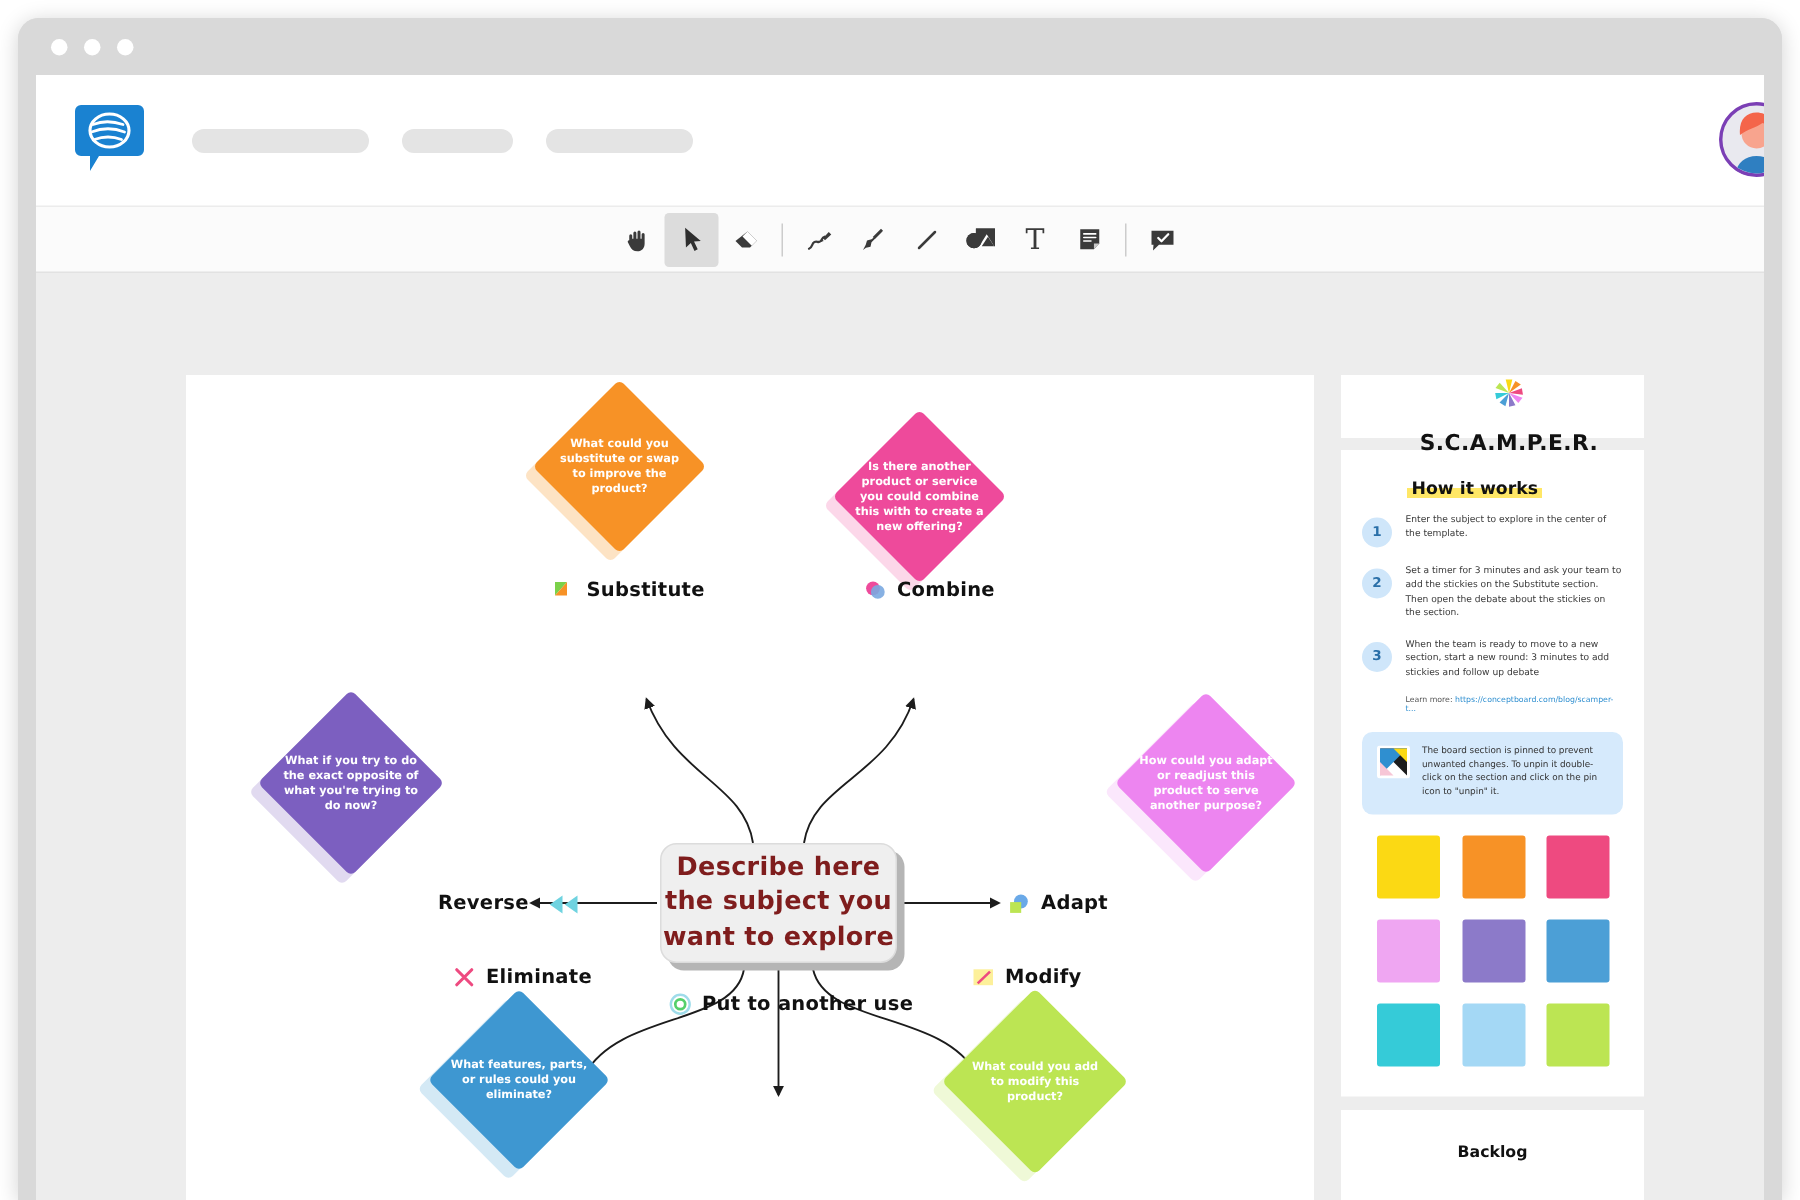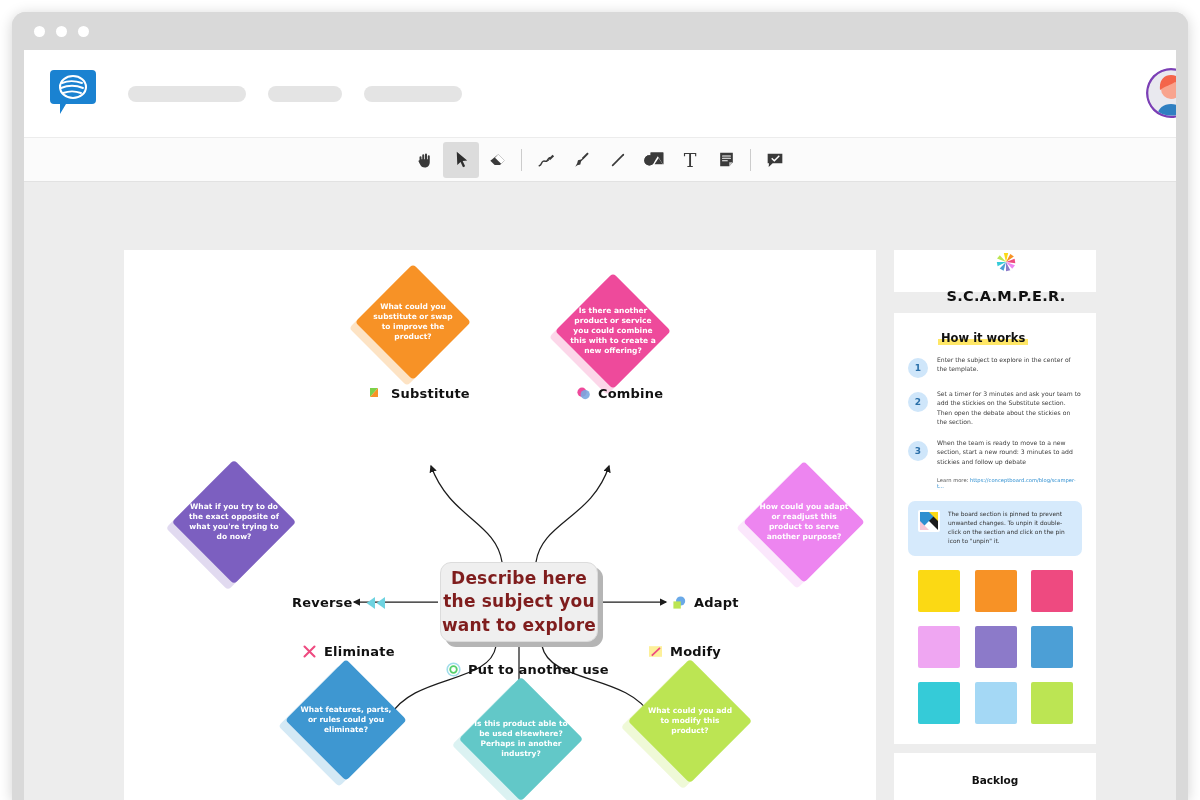--- a/index.html
+++ b/index.html
@@ -165,21 +165,21 @@
   
   #side-panel { position: absolute; left: 870px; top: 68px; width: 202px; }
   .panel-card { background: #ffffff; width: 202px; }
   #panel-title-card {
     height: 42px; display: flex; align-items: center; gap: 10px; padding-left: 22px; flex-direction: column;
   }
   #panel-title-card .ttl {
     font-family: "DejaVu Sans", sans-serif;
     font-weight: bold; font-size: 14.5px; color: #111; letter-spacing: .3px;
   }
-  #panel-main-card { margin-top: 21px; padding: 14px 14px 16px 14px; }
+  #panel-main-card { margin-top: 8px; padding: 14px 14px 16px 14px; }
   #how-it-works {
     display: inline-block;
     font-family: "DejaVu Sans", sans-serif;
     font-weight: bold; font-size: 11.5px; color: #111;
     background: linear-gradient(to top, #ffe766 0 46%, transparent 46% 100%);
     padding: 0 3px; margin: 2px 0 10px 30px;
   }
   .step { display: flex; gap: 9px; margin-bottom: 11px; }
   .step-num {
     flex: 0 0 auto;
@@ -374,21 +374,21 @@
             <path d="M478 352 L 542 352"></path>
 
             <path d="M372 396 C 366 434 290 424 266 466"></path>
 
             <path d="M395 396 L 395 480"></path>
 
             <path d="M418 396 C 426 434 504 424 527 466"></path>
           </g>
         </svg>
 
-        <div class="diamond-wrap" style="left:232px;top:15px;width:114px;height:114px;">
+        <div class="diamond-wrap" style="left:232px;top:4px;width:114px;height:114px;">
           <div class="diamond-shadow" style="width:82px;height:82px;left:10px;top:22px;background:#F9B96B;"></div>
           <div class="diamond" style="width:82px;height:82px;margin:16px 0 0 16px;background:#F79226;"></div>
           <div class="diamond-text">What could you substitute or swap to improve the product?</div>
         </div>
         <div class="node-label" style="left:245px;top:136px;">
           <span class="lbl-icon">
             <svg width="15" height="15" viewBox="0 0 15 15">
               <path d="M1 2h8l-8 9z" fill="#7bd14a"></path>
               <path d="M9 2 1 11h8z" fill="#F79226"></path>
             </svg>
@@ -467,25 +467,20 @@
         </div>
 
         <div class="node-label" style="left:322px;top:412px;">
           <span class="lbl-icon">
             <svg width="15" height="15" viewBox="0 0 15 15">
               <circle cx="7.5" cy="7.5" r="6.3" fill="none" stroke="#9fdcea" stroke-width="1.6"></circle>
               <circle cx="7.5" cy="7.5" r="3.3" fill="none" stroke="#55d06a" stroke-width="1.8"></circle>
             </svg>
           </span>
           <span class="lbl-text">Put to another use</span>
-        </div>
-        <div class="diamond-wrap" style="left:336px;top:428px;width:122px;height:122px;">
-          <div class="diamond-shadow" style="width:88px;height:88px;left:10px;top:23px;background:#A4DEDE;"></div>
-          <div class="diamond" style="width:88px;height:88px;margin:17px 0 0 17px;background:#62C8C8;"></div>
-          <div class="diamond-text">Is this product able to be used elsewhere? Perhaps in another industry?</div>
         </div>
 
         <div class="node-label" style="left:524px;top:394px;align-items:flex-end;">
           <span class="lbl-icon">
             <svg width="15" height="15" viewBox="0 0 15 15">
               <rect x="1" y="2.2" width="13" height="10.6" fill="#fdf09a"></rect>
               <path d="M3.2 11 11.4 3.2l1.2 1.2L4.4 12.2z" fill="#EE4A80"></path>
             </svg>
           </span>
           <span class="lbl-text">Modify</span>

